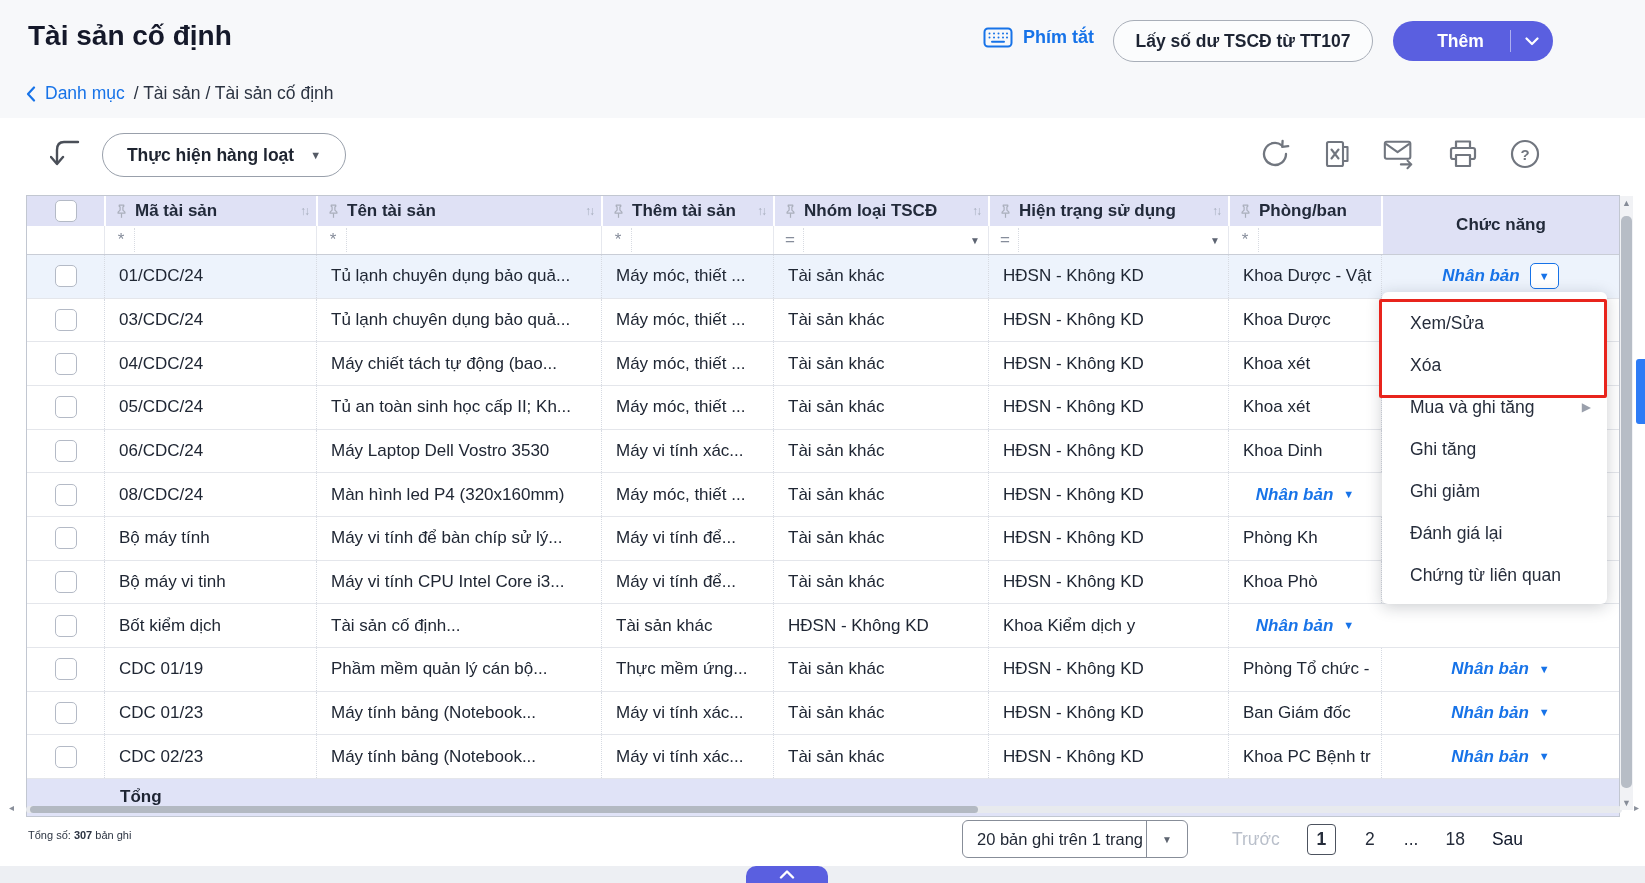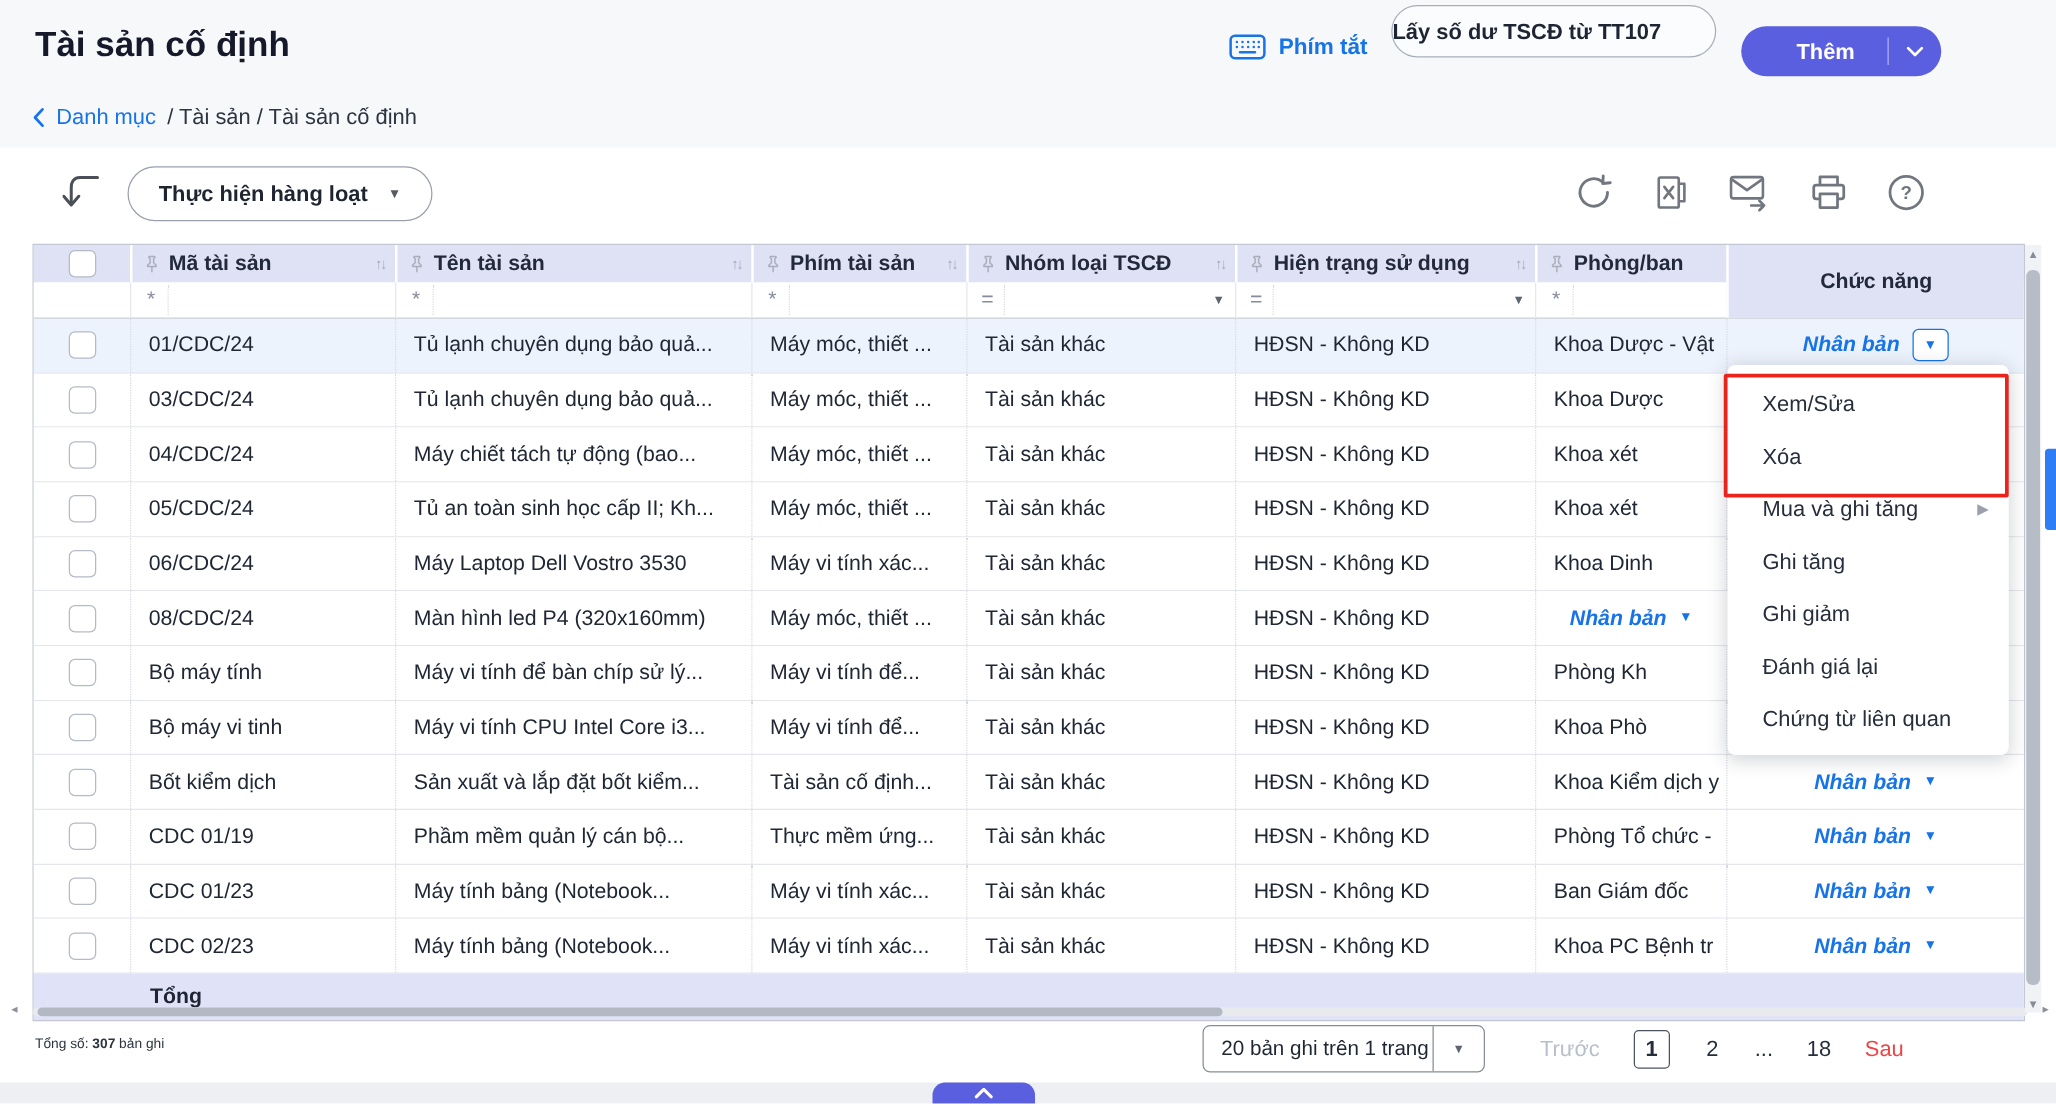--- a/index.html
+++ b/index.html
@@ -2,22 +2,22 @@
 <html><head>
 <meta charset="utf-8">
 <style>
   html,body{margin:0;padding:0;background:#fff;}
   .app{position:relative;width:1645px;height:883px;background:#fff;overflow:hidden;
        font-family:"Liberation Sans","DejaVu Sans",sans-serif;color:#232a38;}
   .topband{position:absolute;left:0;top:0;width:1645px;height:118px;background:#f7f8fa;}
   .page-title{position:absolute;left:28px;top:20px;font-size:28px;font-weight:700;color:#15192a;}
   .shortcut{position:absolute;left:983px;top:27px;display:flex;align-items:center;gap:10px;
             color:#1773e8;font-size:18px;font-weight:600;cursor:pointer;}
-  .tt107{position:absolute;left:1113px;top:4px;width:258px;height:40px;border:1px solid #a8aeb8;
-         border-radius:21px;background:#fbfcfd;display:flex;align-items:center;justify-content:flex-start;
+  .tt107{position:absolute;left:1113px;top:20px;width:258px;height:40px;border:1px solid #a8aeb8;
+         border-radius:21px;background:#fbfcfd;display:flex;align-items:center;justify-content:center;
          font-size:17.5px;font-weight:600;color:#1d2433;}
   .btn-add{position:absolute;left:1393px;top:21px;width:160px;height:40px;background:#5a5fe0;
            border-radius:21px;display:flex;align-items:center;color:#fff;}
   .btn-add .lbl{flex:1;text-align:center;font-size:17.5px;font-weight:600;padding-left:18px;}
   .btn-add .sep{width:1px;height:22px;background:rgba(255,255,255,.5);}
   .btn-add .car{width:42px;display:flex;justify-content:center;}
   .breadcrumb{position:absolute;left:26px;top:83px;display:flex;align-items:center;gap:9px;font-size:17.5px;}
   .bc-root{color:#1773e8;}
   .bc-trail{color:#2c3442;}
   
@@ -69,21 +69,21 @@
   .blue-tab{position:absolute;left:1636px;top:359px;width:9px;height:65px;background:#2e7cf6;border-radius:3px 0 0 3px;}
   
   .total-info{position:absolute;left:28px;top:829px;font-size:11px;color:#2c3442;}
   .pagesize{position:absolute;left:962px;top:820px;width:226px;height:38px;border:1.5px solid #878d98;
             border-radius:6px;background:#fff;display:flex;align-items:stretch;box-sizing:border-box;}
   .ps-label{flex:1;display:flex;align-items:center;padding-left:14px;font-size:16.5px;color:#1f2633;white-space:nowrap;}
   .ps-sep{width:1px;background:#878d98;}
   .ps-caret{width:40px;display:flex;align-items:center;justify-content:center;color:#5d6470;font-size:10px;}
   .pager{position:absolute;left:1232px;top:820px;height:38px;display:flex;align-items:center;gap:27px;font-size:17.5px;}
   .prev{color:#b9bfca;}
-  .next{color:#ef4444;}
+  .next{color:#0f172a;}
   .page{color:#262d3b;min-width:14px;text-align:center;}
   .page.current{border:1.5px solid #4c525e;border-radius:4px;width:29px;height:31px;display:flex;
                 align-items:center;justify-content:center;font-weight:600;box-sizing:border-box;}
   .bottom-strip{position:absolute;left:0;top:866px;width:1645px;height:17px;background:#edeff3;}
   .collapse-tab{position:absolute;left:746px;top:866px;width:82px;height:17px;background:#5a5fe0;
                 border-radius:10px 10px 0 0;display:flex;justify-content:center;align-items:flex-start;padding-top:4px;box-sizing:border-box;}
   
   .ctx-menu{position:absolute;left:1382px;top:292px;width:225px;padding:10px 0 8px;background:#fff;
             border-radius:6px;box-shadow:0 3px 16px rgba(25,30,45,.22);z-index:5;}
   .menu-item{height:42px;display:flex;align-items:center;padding:0 16px 0 28px;font-size:17.5px;color:#262d3b;cursor:pointer;}
@@ -206,21 +206,21 @@
             <span class="hlabel">Tên tài sản</span>
             <span class="sort">↑↓</span>
           </div>
           <div class="hcell">
             <span>
               <svg width="11" height="15" viewBox="0 0 11 15" fill="none" stroke="#a9aebb" stroke-width="1.2" stroke-linejoin="round">
                 <path d="M3.2 1.2h4.6v1L6.9 3v3.2l2 2v1H2.1v-1l2-2V3l-.9-.8z"></path>
                 <line x1="5.5" y1="9.4" x2="5.5" y2="13.8"></line>
               </svg>
             </span>
-            <span class="hlabel">Phím tài sản</span>
+            <span class="hlabel">Thêm tài sản</span>
             <span class="sort">↑↓</span>
           </div>
           <div class="hcell">
             <span>
               <svg width="11" height="15" viewBox="0 0 11 15" fill="none" stroke="#a9aebb" stroke-width="1.2" stroke-linejoin="round">
                 <path d="M3.2 1.2h4.6v1L6.9 3v3.2l2 2v1H2.1v-1l2-2V3l-.9-.8z"></path>
                 <line x1="5.5" y1="9.4" x2="5.5" y2="13.8"></line>
               </svg>
             </span>
             <span class="hlabel">Nhóm loại TSCĐ</span>
@@ -397,21 +397,20 @@
           <div class="fn-cell">
             <span class="dup">Nhân bản</span>
             <span class="dup-caret">▼</span>
           </div>
         </div>
         <div class="trow">
           <div class="cb-cell">
             <span class="cb"></span>
           </div>
           <div class="dcell">Bốt kiểm dịch</div>
-          <div class="dcell">Sản xuất và lắp đặt bốt kiểm...</div>
           <div class="dcell">Tài sản cố định...</div>
           <div class="dcell">Tài sản khác</div>
           <div class="dcell">HĐSN - Không KD</div>
           <div class="dcell">Khoa Kiểm dịch y</div>
           <div class="fn-cell">
             <span class="dup">Nhân bản</span>
             <span class="dup-caret">▼</span>
           </div>
         </div>
         <div class="trow">

